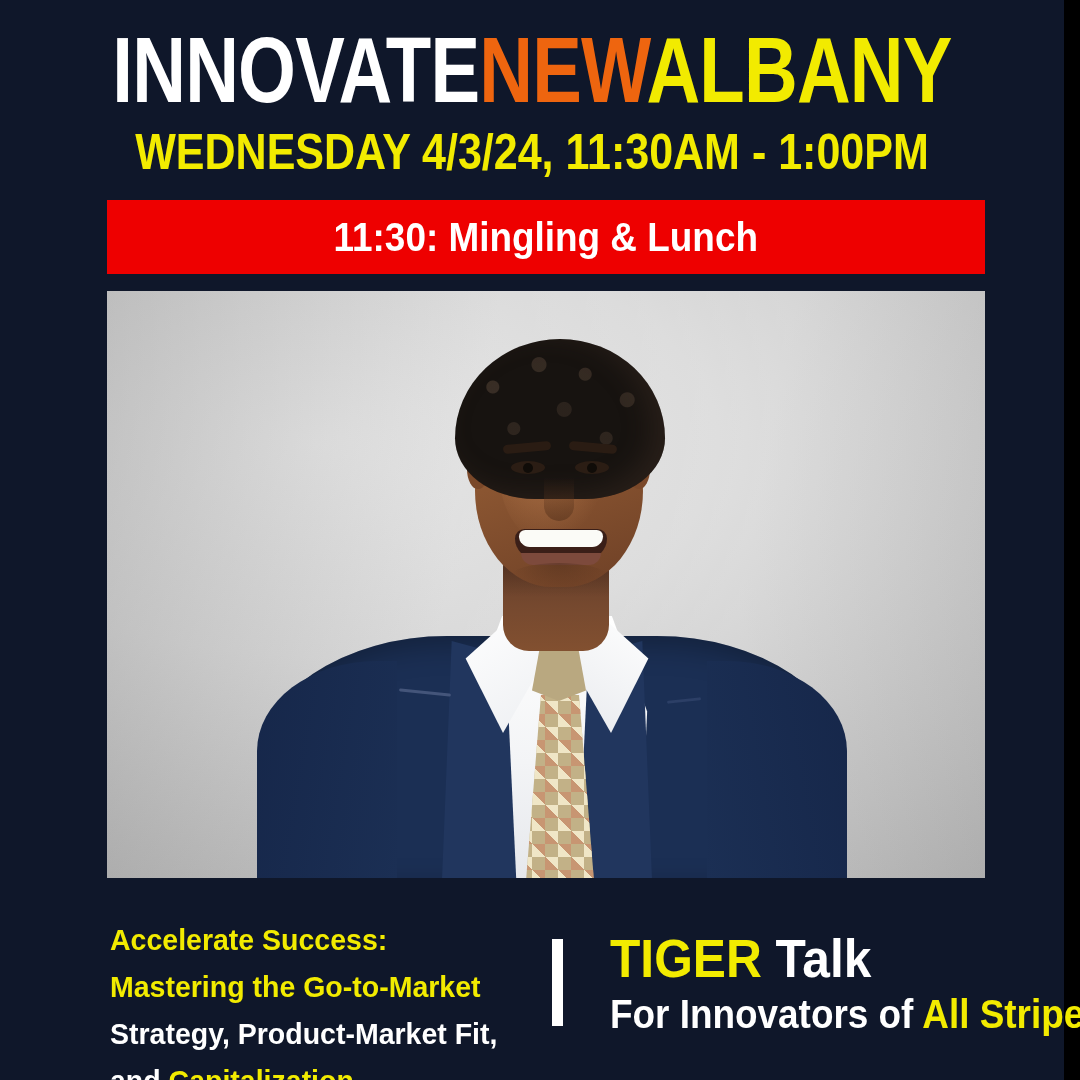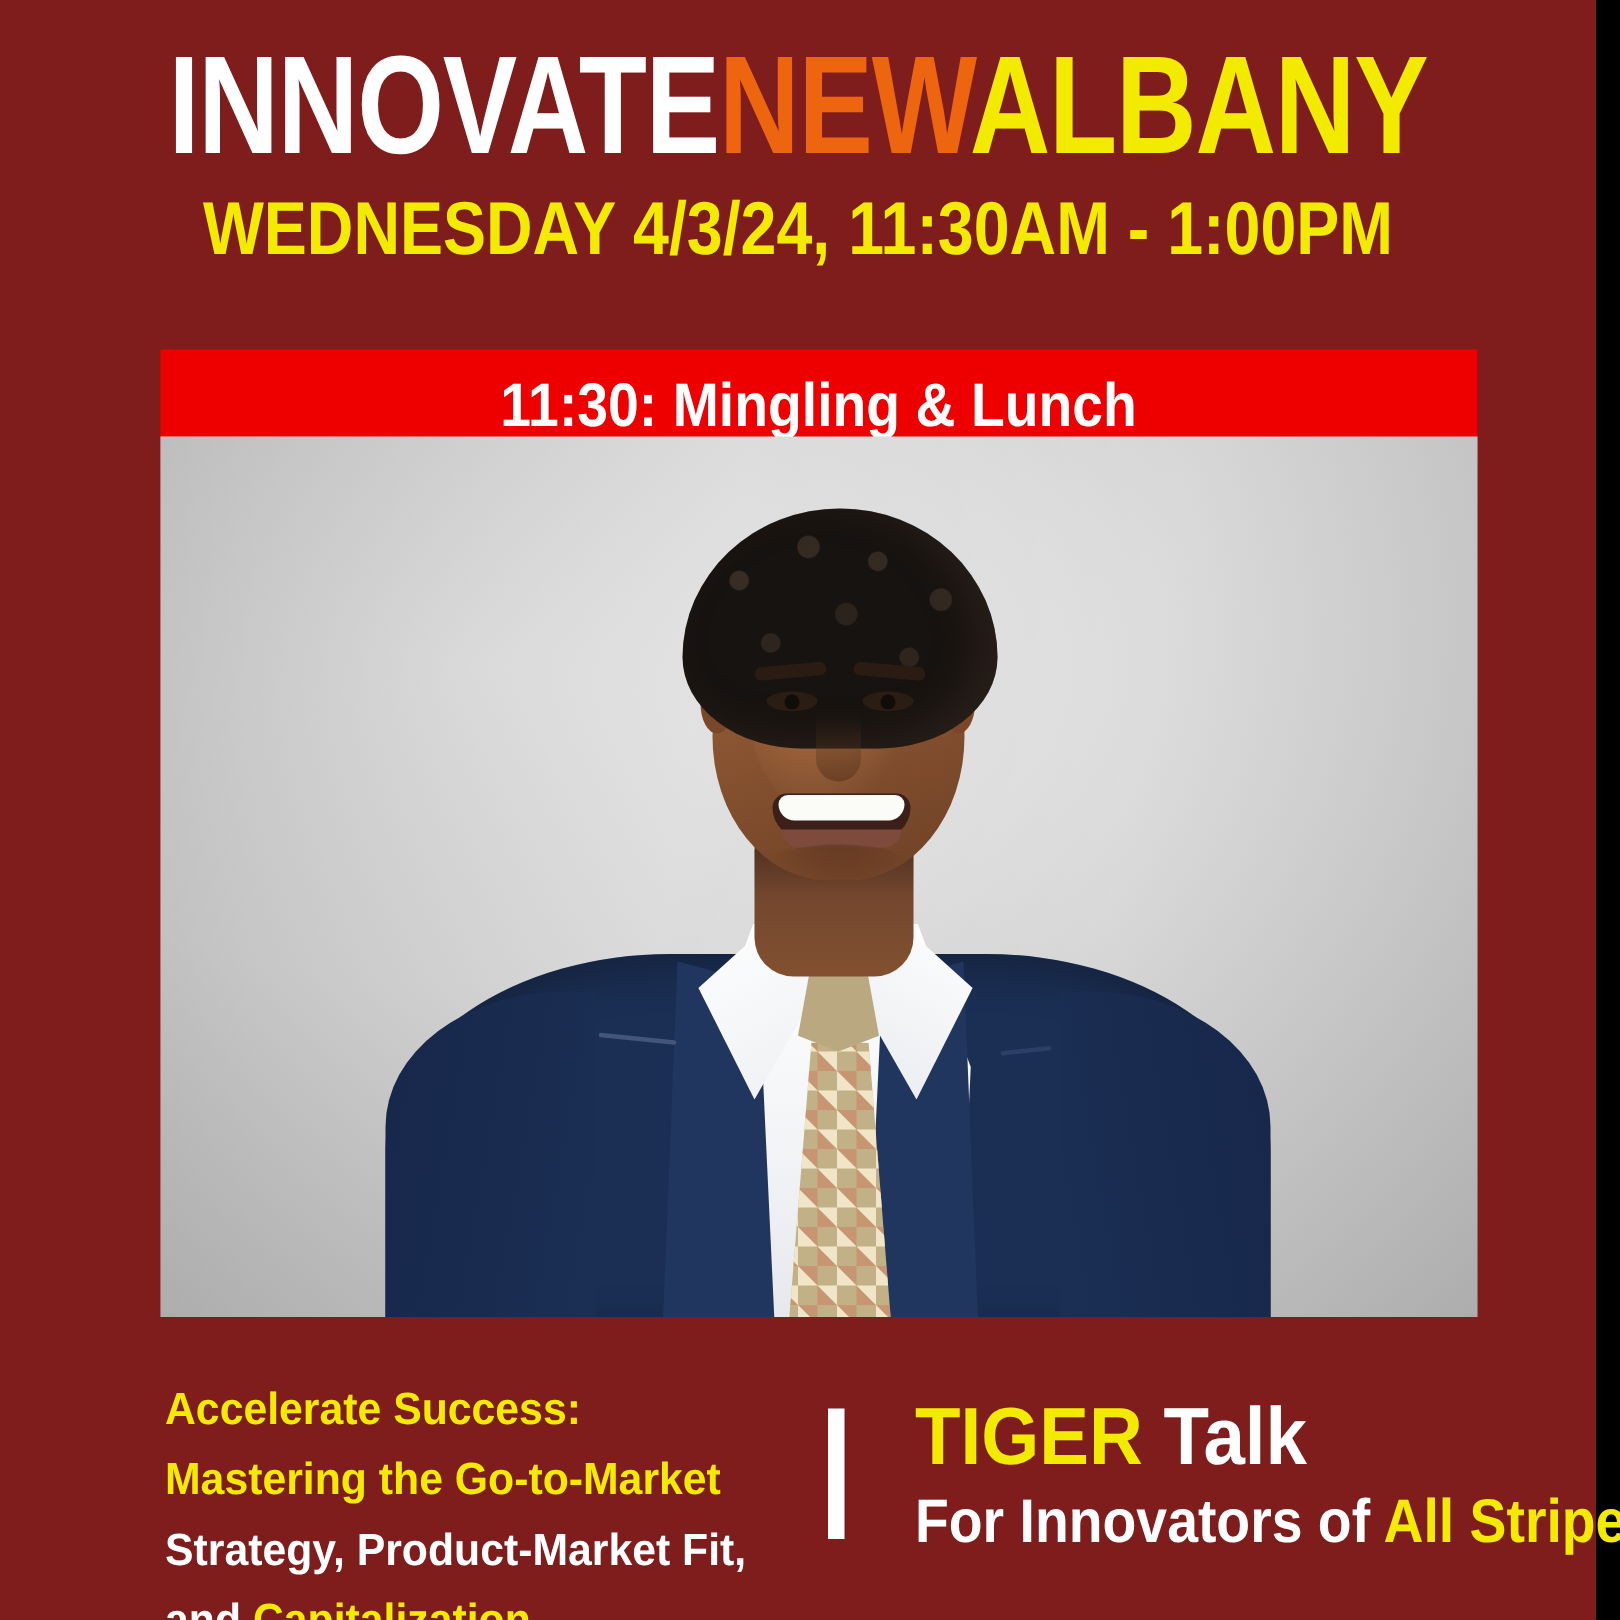--- a/index.html
+++ b/index.html
@@ -8,21 +8,21 @@
   html, body {
     width:1080px; height:1080px;
     background:#000;
     overflow:hidden;
     font-family:"Liberation Sans", sans-serif;
   }
 
   #flyer {
     position:relative;
     width:1064px; height:1080px;
-    background:#7f1d1d;
+    background:#0f172a;
   }
 
   
   .brand-title {
     position:absolute;
     left:0; right:0; top:22px;
     text-align:center;
     font-family:"Liberation Sans", sans-serif;
     font-weight:bold;
     font-size:93px;
@@ -48,21 +48,21 @@
     letter-spacing:0px;
     color:#F2EB00;
     white-space:nowrap;
     transform:scaleX(0.86);
     transform-origin:50% 50%;
   }
 
   
   .agenda-banner {
     position:absolute;
-    left:107px; top:233px;
+    left:107px; top:200px;
     width:878px; height:74px;
     background:#EE0000;
     display:flex; align-items:center; justify-content:center;
   }
   .agenda-banner-label {
     color:#FFFFFF;
     font-family:"Liberation Sans", sans-serif;
     font-weight:bold;
     font-size:41px;
     line-height:44px;

